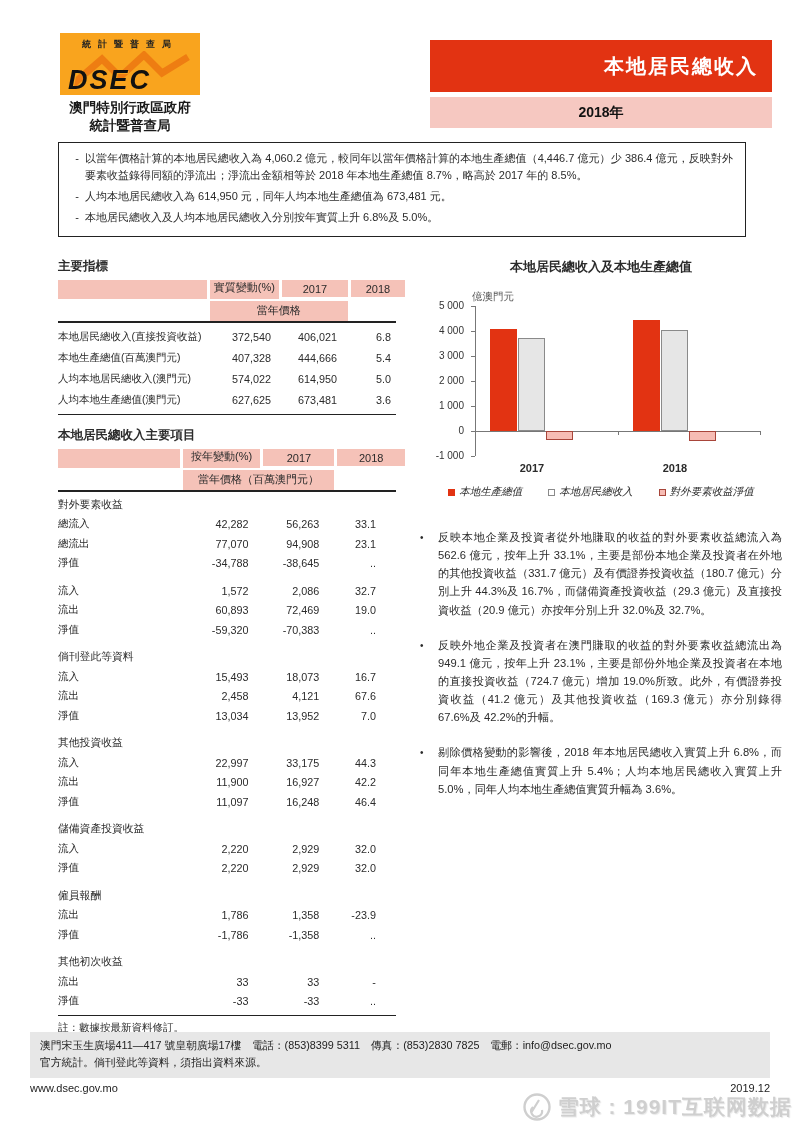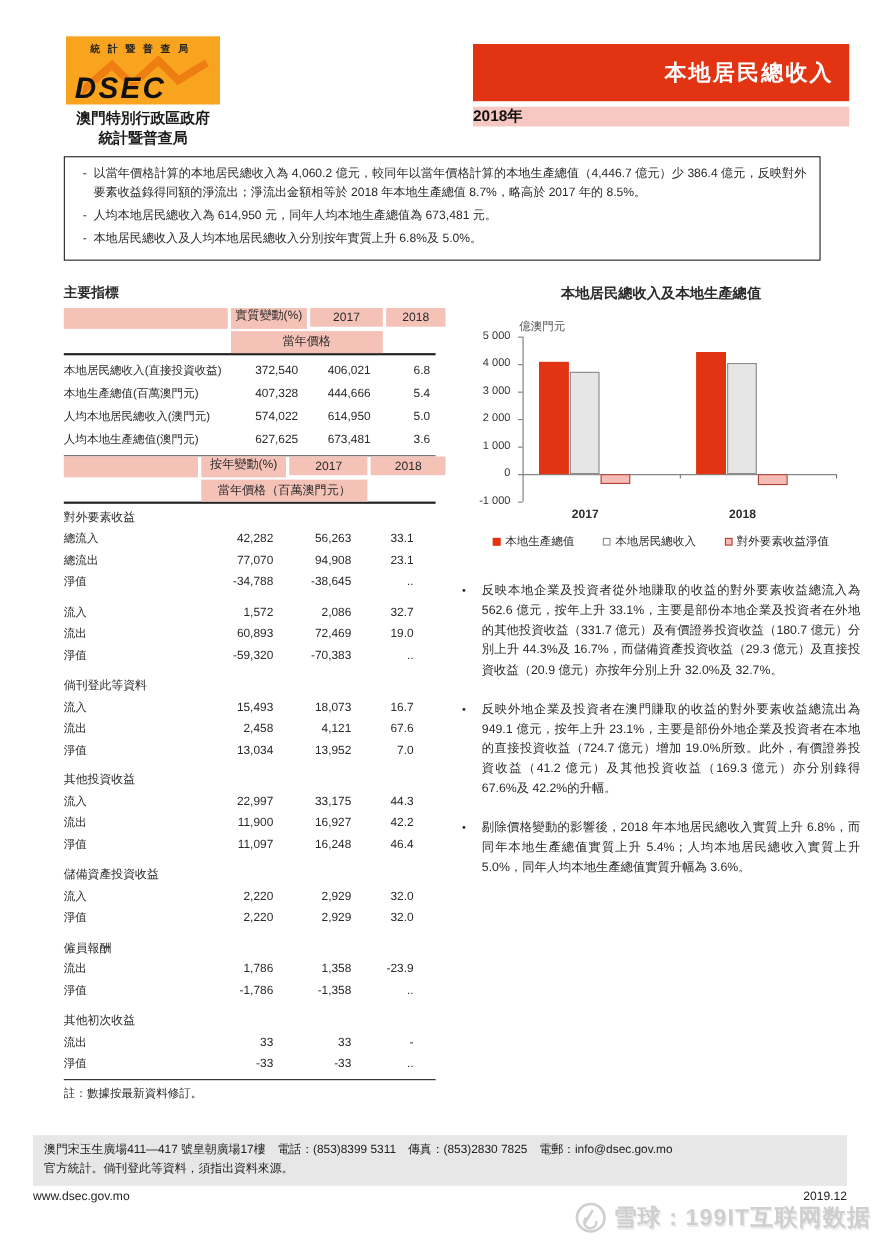--- a/index.html
+++ b/index.html
@@ -8,21 +8,21 @@
   .page { position:relative; width:800px; height:1132px; background:#fff; overflow:hidden; }
 
   
   .logo-box { position:absolute; left:60px; top:33px; width:140px; height:62px; background:#f9a41e; }
   .logo-top { position:absolute; left:0; top:5px; width:100%; text-align:center; font-size:9px; font-weight:bold; letter-spacing:7px; color:#222; }
   .logo-zigzag { position:absolute; left:8px; top:18px; }
   .logo-dsec { position:absolute; left:8px; top:32px; font-size:27px; font-weight:bold; font-style:italic; color:#111; letter-spacing:2px; text-shadow:1px 1px 0 #f9a41e; }
   .gov-name { position:absolute; left:20px; top:99px; width:220px; text-align:center; font-size:13.5px; font-weight:bold; color:#1a1a1a; line-height:1.35; }
   .banner-red { position:absolute; left:430px; top:40px; width:342px; height:52px; background:#e23312; display:flex; align-items:center; justify-content:flex-end; padding-right:14px; }
   .banner-red span { color:#fff; font-size:20px; font-weight:bold; letter-spacing:2px; }
-  .banner-pink { position:absolute; left:430px; top:97px; width:342px; height:18px; background:#f6c8c1; display:flex; align-items:center; justify-content:flex-start; }
+  .banner-pink { position:absolute; left:430px; top:97px; width:342px; height:31px; background:#f6c8c1; display:flex; align-items:center; justify-content:center; }
   .banner-pink span { color:#111; font-size:14px; font-weight:bold; }
 
   
   .summary-box { position:absolute; left:58px; top:142px; width:688px; min-height:90px; border:1.5px solid #222; padding:7px 12px 6px 10px; }
   .sum-item { display:flex; font-size:11px; line-height:1.55; margin-bottom:4px; }
   .sum-item .dash { width:16px; flex:0 0 16px; text-align:center; }
   .sum-item .txt { flex:1; text-align:justify; }
 
   
   .lcol { position:absolute; left:58px; top:258px; width:338px; }
@@ -50,21 +50,21 @@
   .chart-title { text-align:center; font-size:13px; font-weight:bold; margin-bottom:2px; }
   .chart { position:relative; width:362px; height:232px; }
   .chart-unit { position:absolute; left:32px; top:12px; font-size:10.5px; color:#555;margin-left:20px; }
   .yaxis-line { position:absolute; background:#777; width:1px; }
   .xaxis-line { position:absolute; background:#777; height:1px; }
   .ytick-lab { position:absolute; width:42px; text-align:right; font-size:10px; color:#333; }
   .ytick-mark { position:absolute; width:4px; height:1px; background:#777; }
   .xtick-mark { position:absolute; width:1px; height:4px; background:#777; }
   .bar { position:absolute; }
   .xcat-lab { position:absolute; width:70px; text-align:center; font-size:11px; font-weight:bold; }
-  .chart-legend { position:absolute; top:207px; left:0; width:100%; display:flex; justify-content:center; gap:26px; }
+  .chart-legend { position:absolute; top:207px; left:0; width:100%; display:flex; justify-content:center; gap:26px;font-style:italic; }
   .leg-item { display:flex; align-items:center; gap:4px; font-size:10.5px; }
   .leg-sw { width:7px; height:7px; flex:0 0 7px; }
 
   
   .rcol-text { position:absolute; left:420px; top:528px; width:362px; }
   .rb-item { display:flex; font-size:11.2px; line-height:1.62; margin-bottom:17px; }
   .rb-item .dot { width:18px; flex:0 0 18px; font-size:10px; padding-top:2px; }
   .rb-item .txt { flex:1; text-align:justify; }
 
   
@@ -142,20 +142,21 @@
           <div class="num">5.0</div>
         </div>
         <div class="trow">
           <div class="lab">人均本地生產總值(澳門元)</div>
           <div class="num">627,625</div>
           <div class="num">673,481</div>
           <div class="num">3.6</div>
         </div>
       </div>
 
+    <div class="tbl-title" style="margin-top:12px;">本地居民總收入主要項目</div>
     <div class="tbl-head t2">
       <div class="hc blank"></div>
       <div class="hc year">2017</div>
       <div class="hc year">2018</div>
       <div class="hc chg">
         <span>按年變動</span>
         <span>(%)</span>
       </div>
       <div class="hc price">當年價格（百萬澳門元）</div>
     </div>

